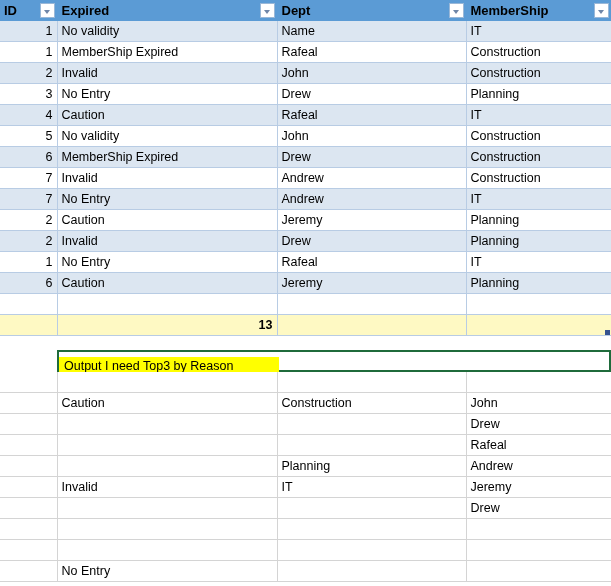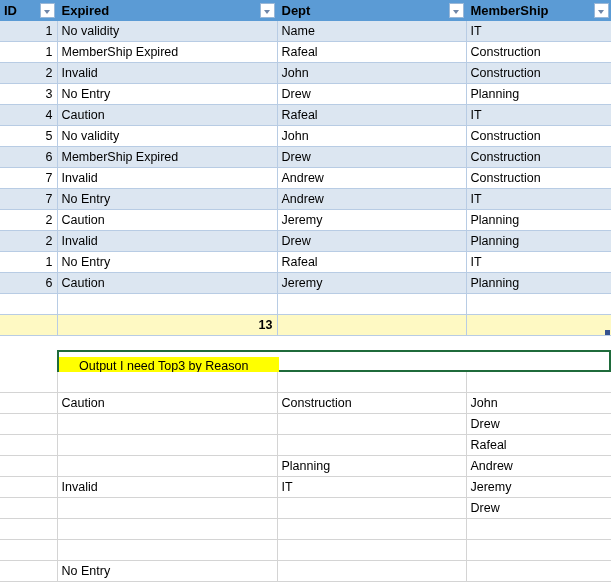--- a/index.html
+++ b/index.html
@@ -136,21 +136,21 @@
     box-sizing: border-box;
     border: 2px solid #1f6b3b;
     display: flex;
     align-items: center;
   }
   .banner .cell {
     height: 100%;
     display: flex;
     align-items: center;
     box-sizing: border-box;
-    padding-left: 20px;
+    padding-left: 5px;
     font-size: 12.5px;
     white-space: nowrap;
     overflow: hidden;
     margin-top: 9px;
   }
   .banner .cell.b1 { width: 220px; background: #ffff00; }
   .banner .cell.b2 { width: 189px; background: #cccc00; }
   .banner .cell.b3 { width: 141px; background: #cccc00; }
 </style>
 </head>

